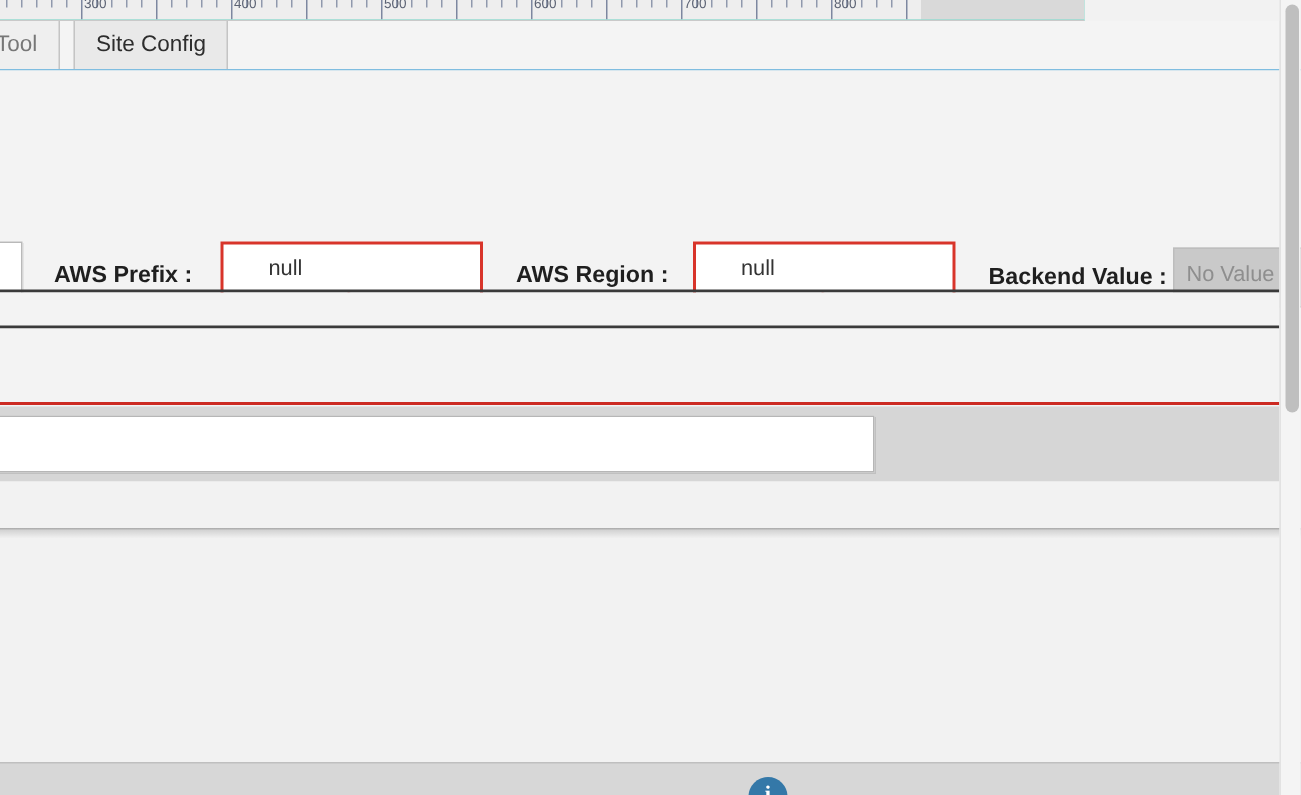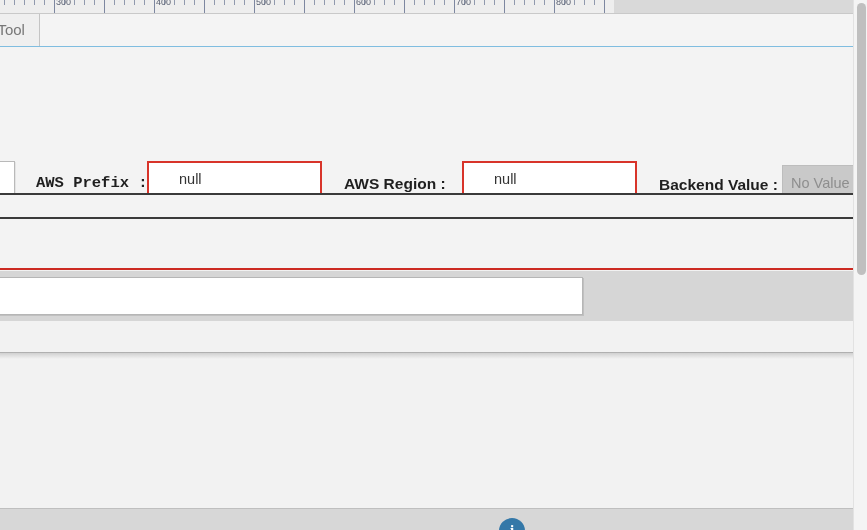--- a/index.html
+++ b/index.html
@@ -21,21 +21,21 @@
     width: 867px;
     height: 530px;
     overflow: hidden;
     background: #f2f2f2;
   }
 
   
   .ruler {
     position: absolute;
     left: 0; top: 0;
-    width: 867px;
+    width: 723px;
     height: 14px;
     background: #5eead4;
     overflow: hidden;
     border-bottom: 1px solid #c9c9c9;
     box-sizing: border-box;
     padding-left: 22px;
   }
   .ruler-track {
     position: absolute;
     left: 0; top: 0;
@@ -378,29 +378,32 @@
         <div class="tick-label" style="left: 356px;">600</div>
         <div class="tick-label" style="left: 456px;">700</div>
         <div class="tick-label" style="left: 556px;">800</div>
       </div>
   </div>
 
   <div class="tabstrip">
     <div class="tab inactive">
       <span>y Tool</span>
     </div>
+    <div class="tab active">
+      <span>Site Config</span>
+    </div>
   </div>
 
   <div class="form-band">
 
     <div class="txtbox plain" style="left:-18px; top:114px; width:33px; height:45px;">
       <span class="val"></span>
     </div>
 
-    <div class="field-label" style="left:36px; top:129px;font-family:Liberation Mono, monospace;">AWS Prefix :</div>
+    <div class="field-label" style="left:36px; top:129px;">AWS Prefix :</div>
     <div class="txtbox invalid" style="left:147px; top:114px; width:175px; height:45px;">
       <span class="val">null</span>
       <span class="reddot" style="left:80px; top:32px;"></span>
     </div>
 
     <div class="field-label" style="left:344px; top:129px;">AWS Region :</div>
     <div class="txtbox invalid" style="left:462px; top:114px; width:175px; height:45px;">
       <span class="val">null</span>
       <span class="reddot" style="left:81px; top:32px;"></span>
     </div>

